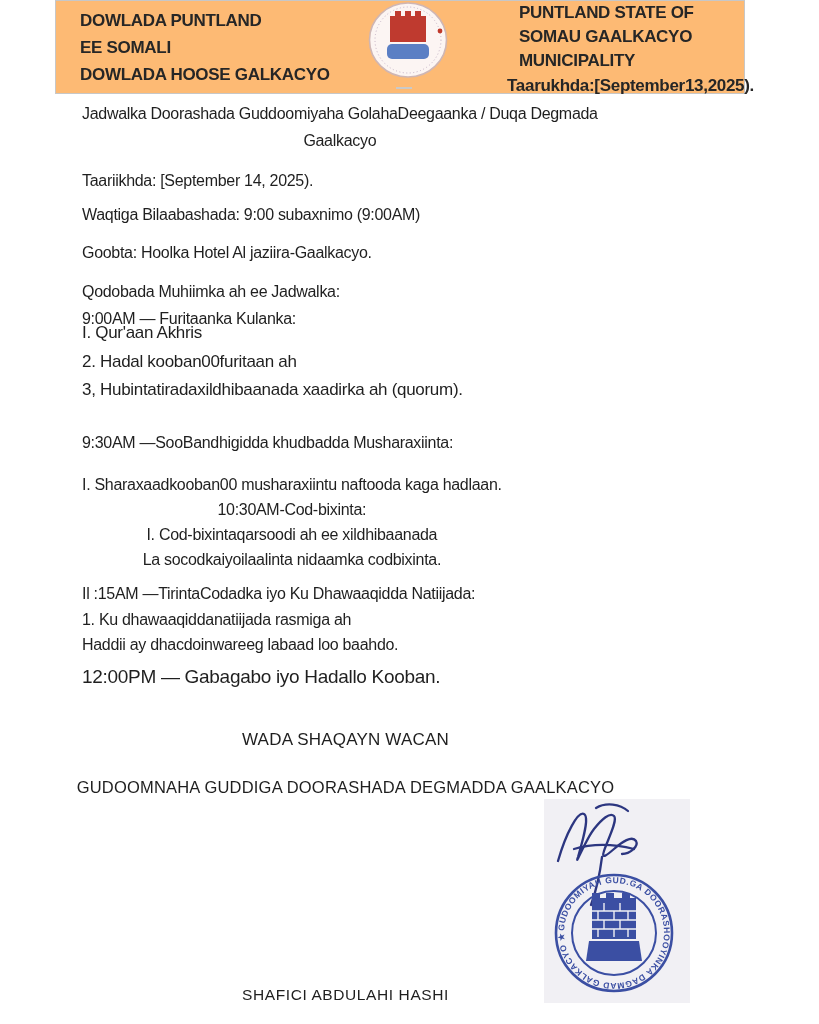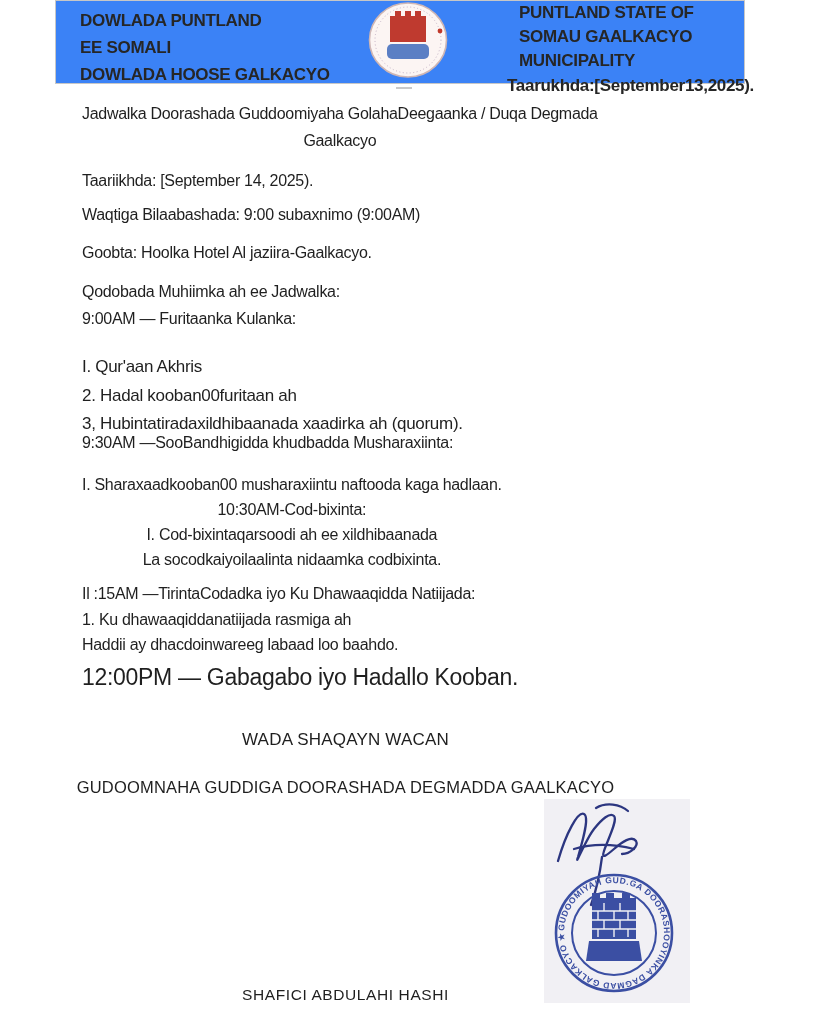--- a/index.html
+++ b/index.html
@@ -3,41 +3,41 @@
 <meta charset="utf-8">
 <style>
   html,body{margin:0;padding:0;background:#ffffff;}
   .page{
     position:relative;width:819px;height:1024px;background:#ffffff;
     font-family:"Liberation Sans", sans-serif;color:#1f1f1f;overflow:hidden;
     letter-spacing:-0.3px;
   }
   
   .header-box{
-    position:absolute;left:55px;top:0px;width:690px;height:84px;
-    background:#3b82f6;border:1px solid #c7c7c7;box-sizing:border-box;
+    position:absolute;left:55px;top:0px;width:690px;height:94px;
+    background:#fdba74;border:1px solid #c7c7c7;box-sizing:border-box;
   }
   .hdr-left{position:absolute;left:24px;top:6px;font-size:17px;font-weight:700;line-height:27px;white-space:nowrap;color:#262626;}
   .hdr-right{position:absolute;left:463px;top:0px;font-size:17px;font-weight:700;line-height:24px;white-space:nowrap;color:#262626;}
   .hdr-date{font-size:17px;font-weight:700;margin-left:-12px;margin-top:1px;}
   .hdr-logo{position:absolute;left:312px;top:1px;width:80px;height:78px;}
   .hdr-dash{position:absolute;left:340px;top:86px;width:16px;height:2px;background:#c9c9c9;}
   
   .para{position:absolute;left:82px;font-size:16px;line-height:26px;white-space:nowrap;}
   .line{white-space:nowrap;}
   .p-title{top:100px;line-height:27px;text-align:center;}
   .p-date{top:168px;}
   .p-time{top:202px;}
   .p-venue{top:240px;}
   .p-agenda{top:278px;line-height:27px;}
-  .p-open{top:353px;font-size:17px;line-height:28.5px;}
+  .p-open{top:319px;font-size:17px;line-height:28.5px;}
   .p-930{top:430px;}
   .p-mid{top:472px;line-height:25px;text-align:center;}
   .p-1115{top:581px;line-height:25.5px;}
-  .p-1200{top:664px;font-size:23px;}
+  .p-1200{top:664px;font-size:19px;}
   .centered{position:absolute;left:0;width:691px;text-align:center;white-space:nowrap;}
   .p-closing{top:730px;font-size:17px;font-weight:400;letter-spacing:0.2px;}
   .p-chairman{top:778px;font-size:16.5px;letter-spacing:0.2px;}
   .p-signatory{top:986px;font-size:15.5px;letter-spacing:0.6px;}
   
   .stamp-scan{
     position:absolute;left:544px;top:799px;width:146px;height:204px;
     background:#f1f0f4;
   }
   .stamp-scan svg{display:block;}

